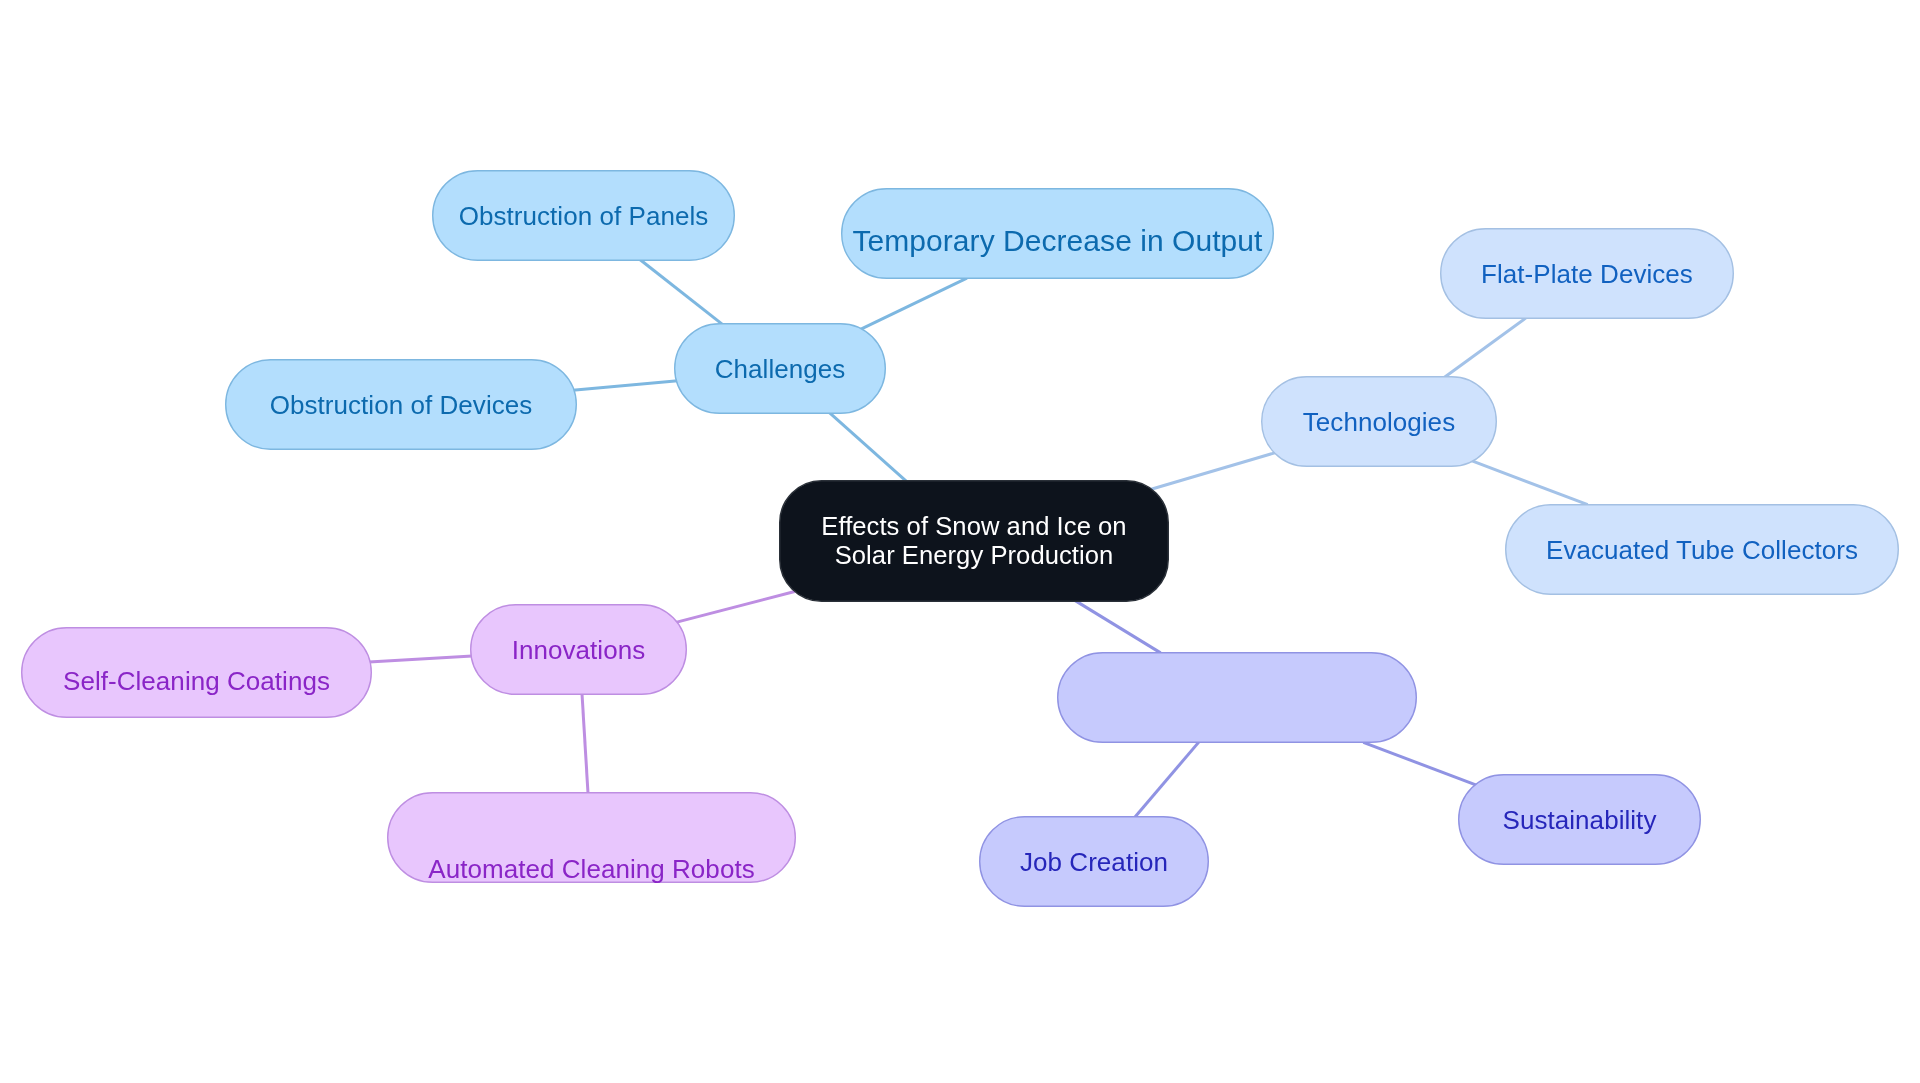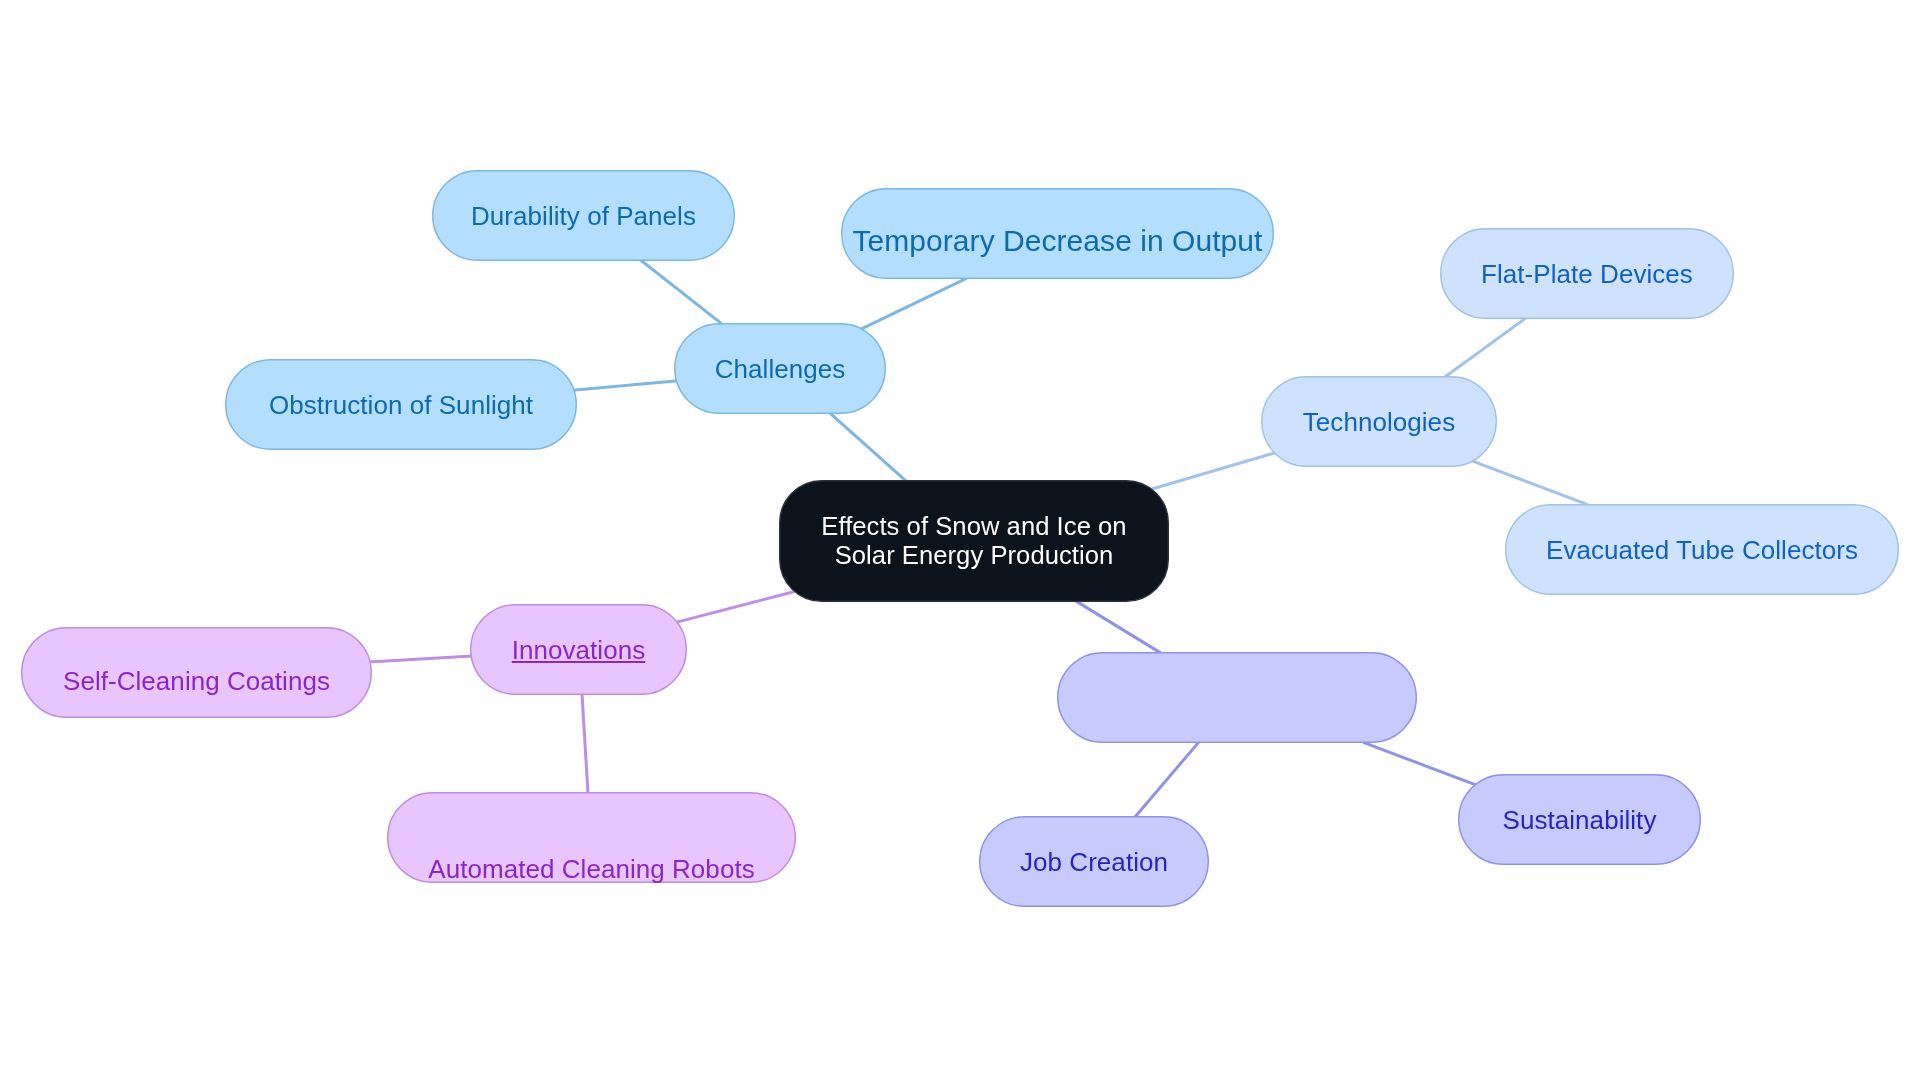--- a/index.html
+++ b/index.html
@@ -51,38 +51,38 @@
     <rect class="pill" x="1458.7" y="774.7" width="241.6" height="89.6" rx="44.8" fill="#c6cafd" stroke="#9093e3" stroke-width="1.4"></rect>
   </svg>
   <div class="node node-root" style="left: 779px; top: 480px; width: 390px; height: 122px; font-size: 25.6px; color: rgb(255, 255, 255);">
     <span class="lbl">Effects of Snow and Ice on
 Solar Energy Production</span>
   </div>
   <div class="node" style="left: 674px; top: 323px; width: 212px; height: 91px; font-size: 26px; color: rgb(12, 106, 174); text-align: center;">
     <span class="lbl">Challenges</span>
   </div>
   <div class="node" style="left: 432px; top: 170px; width: 303px; height: 91px; font-size: 26px; color: rgb(12, 106, 174);">
-    <span class="lbl">Durability of Panels</span>
+    <span class="lbl">Obstruction of Panels</span>
   </div>
   <div class="node" style="left: 225px; top: 359px; width: 352px; height: 91px; font-size: 26px; color: rgb(12, 106, 174);">
-    <span class="lbl">Obstruction of Sunlight</span>
+    <span class="lbl">Obstruction of Devices</span>
   </div>
   <div class="node" style="left: 841px; top: 188px; width: 433px; height: 104px; font-size: 30px; color: rgb(12, 106, 174);">
     <span class="lbl">Temporary Decrease in Output</span>
   </div>
   <div class="node" style="left: 1261px; top: 376px; width: 236px; height: 91px; font-size: 26px; color: rgb(17, 97, 192);">
     <span class="lbl">Technologies</span>
   </div>
   <div class="node" style="left: 1440px; top: 228px; width: 294px; height: 91px; font-size: 26px; color: rgb(17, 97, 192);">
     <span class="lbl">Flat-Plate Devices</span>
   </div>
   <div class="node" style="left: 1505px; top: 504px; width: 394px; height: 91px; font-size: 26px; color: rgb(17, 97, 192);">
     <span class="lbl">Evacuated Tube Collectors</span>
   </div>
-  <div class="node" style="left: 470px; top: 604px; width: 217px; height: 91px; font-size: 26px; color: rgb(138, 37, 199); text-decoration: underline;">
+  <div class="node" style="left: 470px; top: 604px; width: 217px; height: 91px; font-size: 26px; color: rgb(138, 37, 199);">
     <span class="lbl">Innovations</span>
   </div>
   <div class="node" style="left: 21px; top: 627px; width: 351px; height: 91px; font-size: 26px; color: rgb(138, 37, 199); margin-top: 8px;">
     <span class="lbl">Self-Cleaning Coatings</span>
   </div>
   <div class="node" style="left: 387px; top: 792px; width: 409px; height: 91px; font-size: 26px; color: rgb(138, 37, 199); align-items: flex-end;">
     <span class="lbl">Automated Cleaning Robots</span>
   </div>
   <div class="node" style="left: 979px; top: 816px; width: 230px; height: 91px; font-size: 26px; color: rgb(38, 38, 186);">
     <span class="lbl">Job Creation</span>

